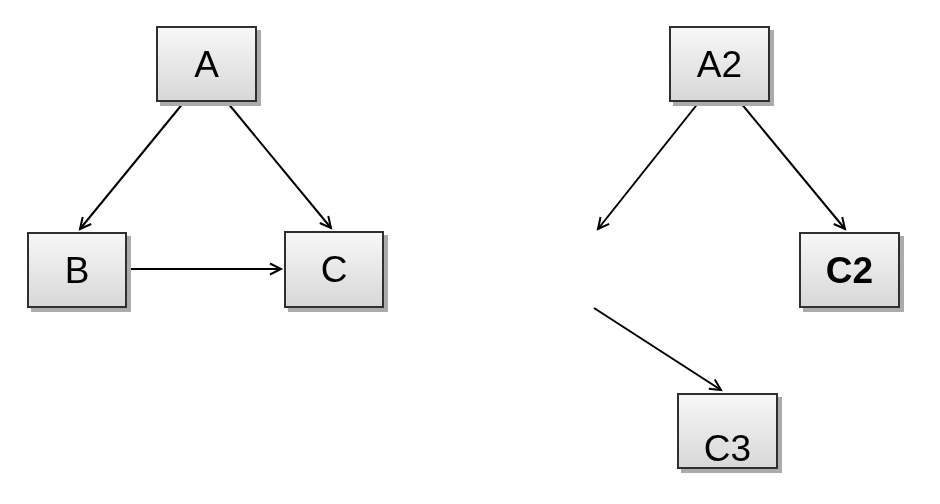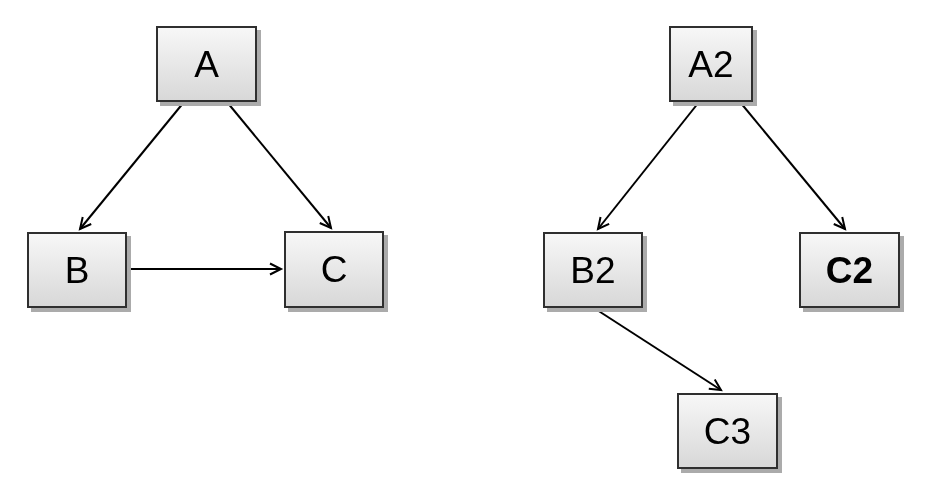--- a/index.html
+++ b/index.html
@@ -66,25 +66,22 @@
 
 <div class="node" style="left: 156px; top: 26px; width: 101px; height: 76px;">
       <span class="node-label">A</span>
     </div>
     <div class="node" style="left: 27px; top: 232px; width: 100px; height: 76px;">
       <span class="node-label">B</span>
     </div>
     <div class="node" style="left: 284px; top: 231px; width: 100px; height: 77px;">
       <span class="node-label">C</span>
     </div>
-    <div class="node" style="left: 669px; top: 26px; width: 84px; height: 76px;">
+    <div class="node" style="left: 669px; top: 26px; width: 101px; height: 76px;">
       <span class="node-label">A2</span>
-    </div>
-    <div class="node" style="left: 543px; top: 232px; width: 100px; height: 76px;">
-      <span class="node-label">B2</span>
     </div>
     <div class="node" style="left: 799px; top: 232px; width: 101px; height: 76px; font-weight: bold;">
       <span class="node-label">C2</span>
     </div>
-    <div class="node" style="left: 677px; top: 393px; width: 101px; height: 76px;">
+    <div class="node" style="left: 677px; top: 393px; width: 101px; height: 76px; align-items: flex-end;">
       <span class="node-label">C3</span>
     </div>
   </div>
 
 </body></html>

